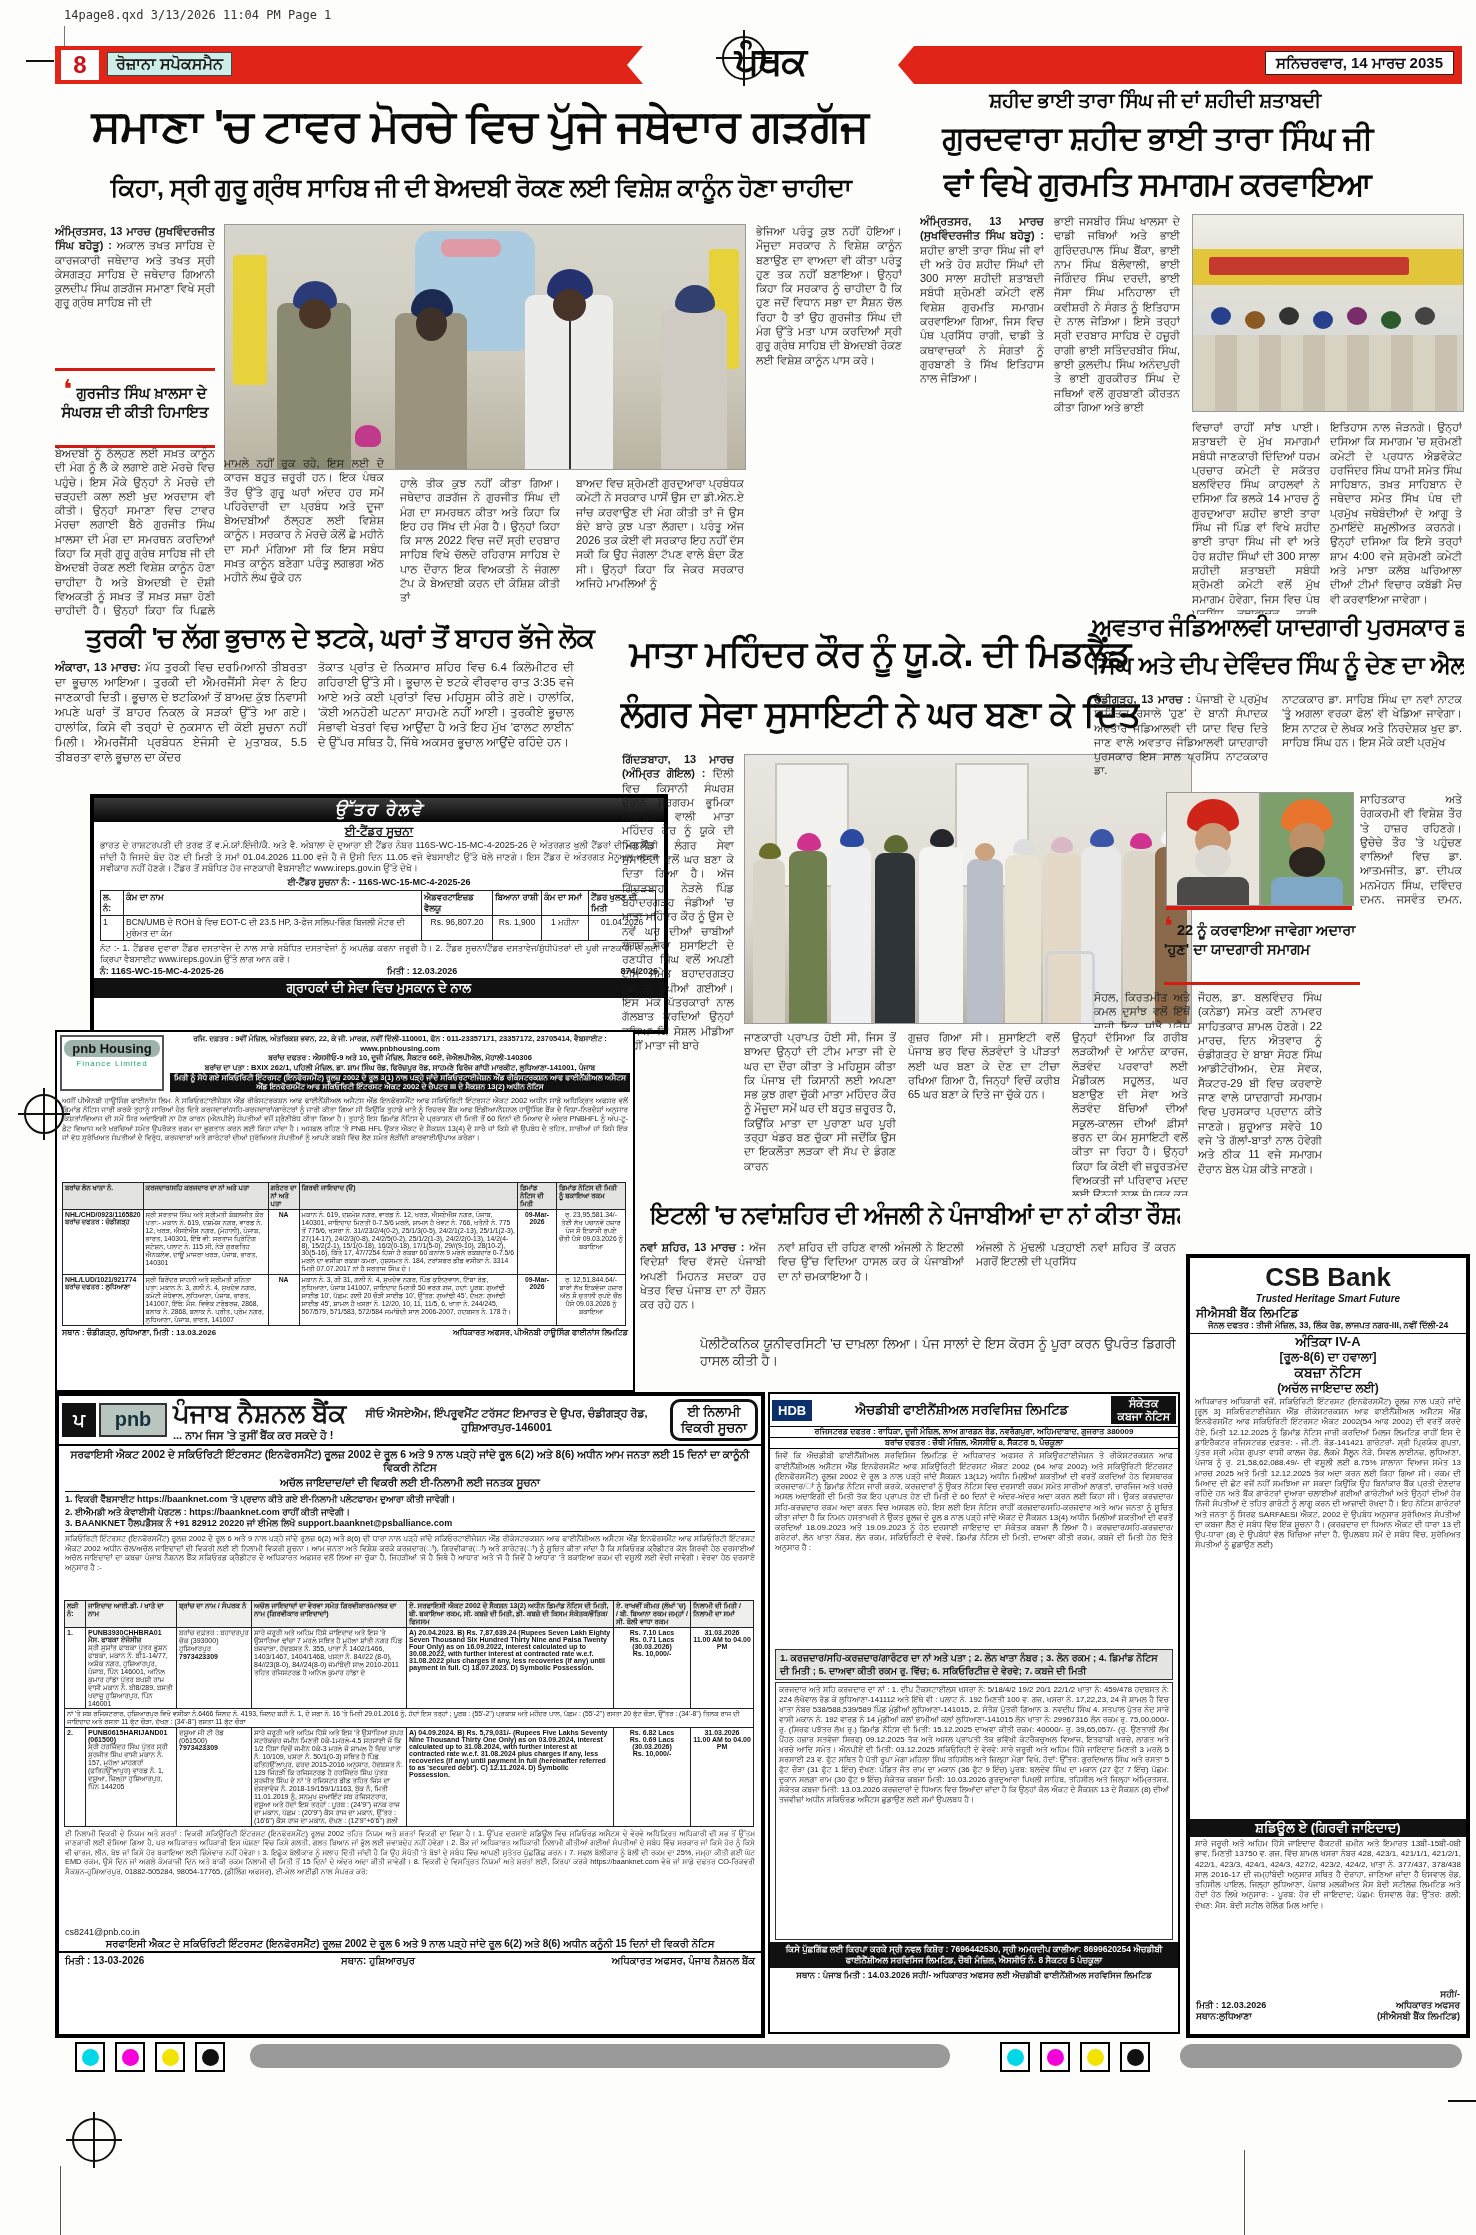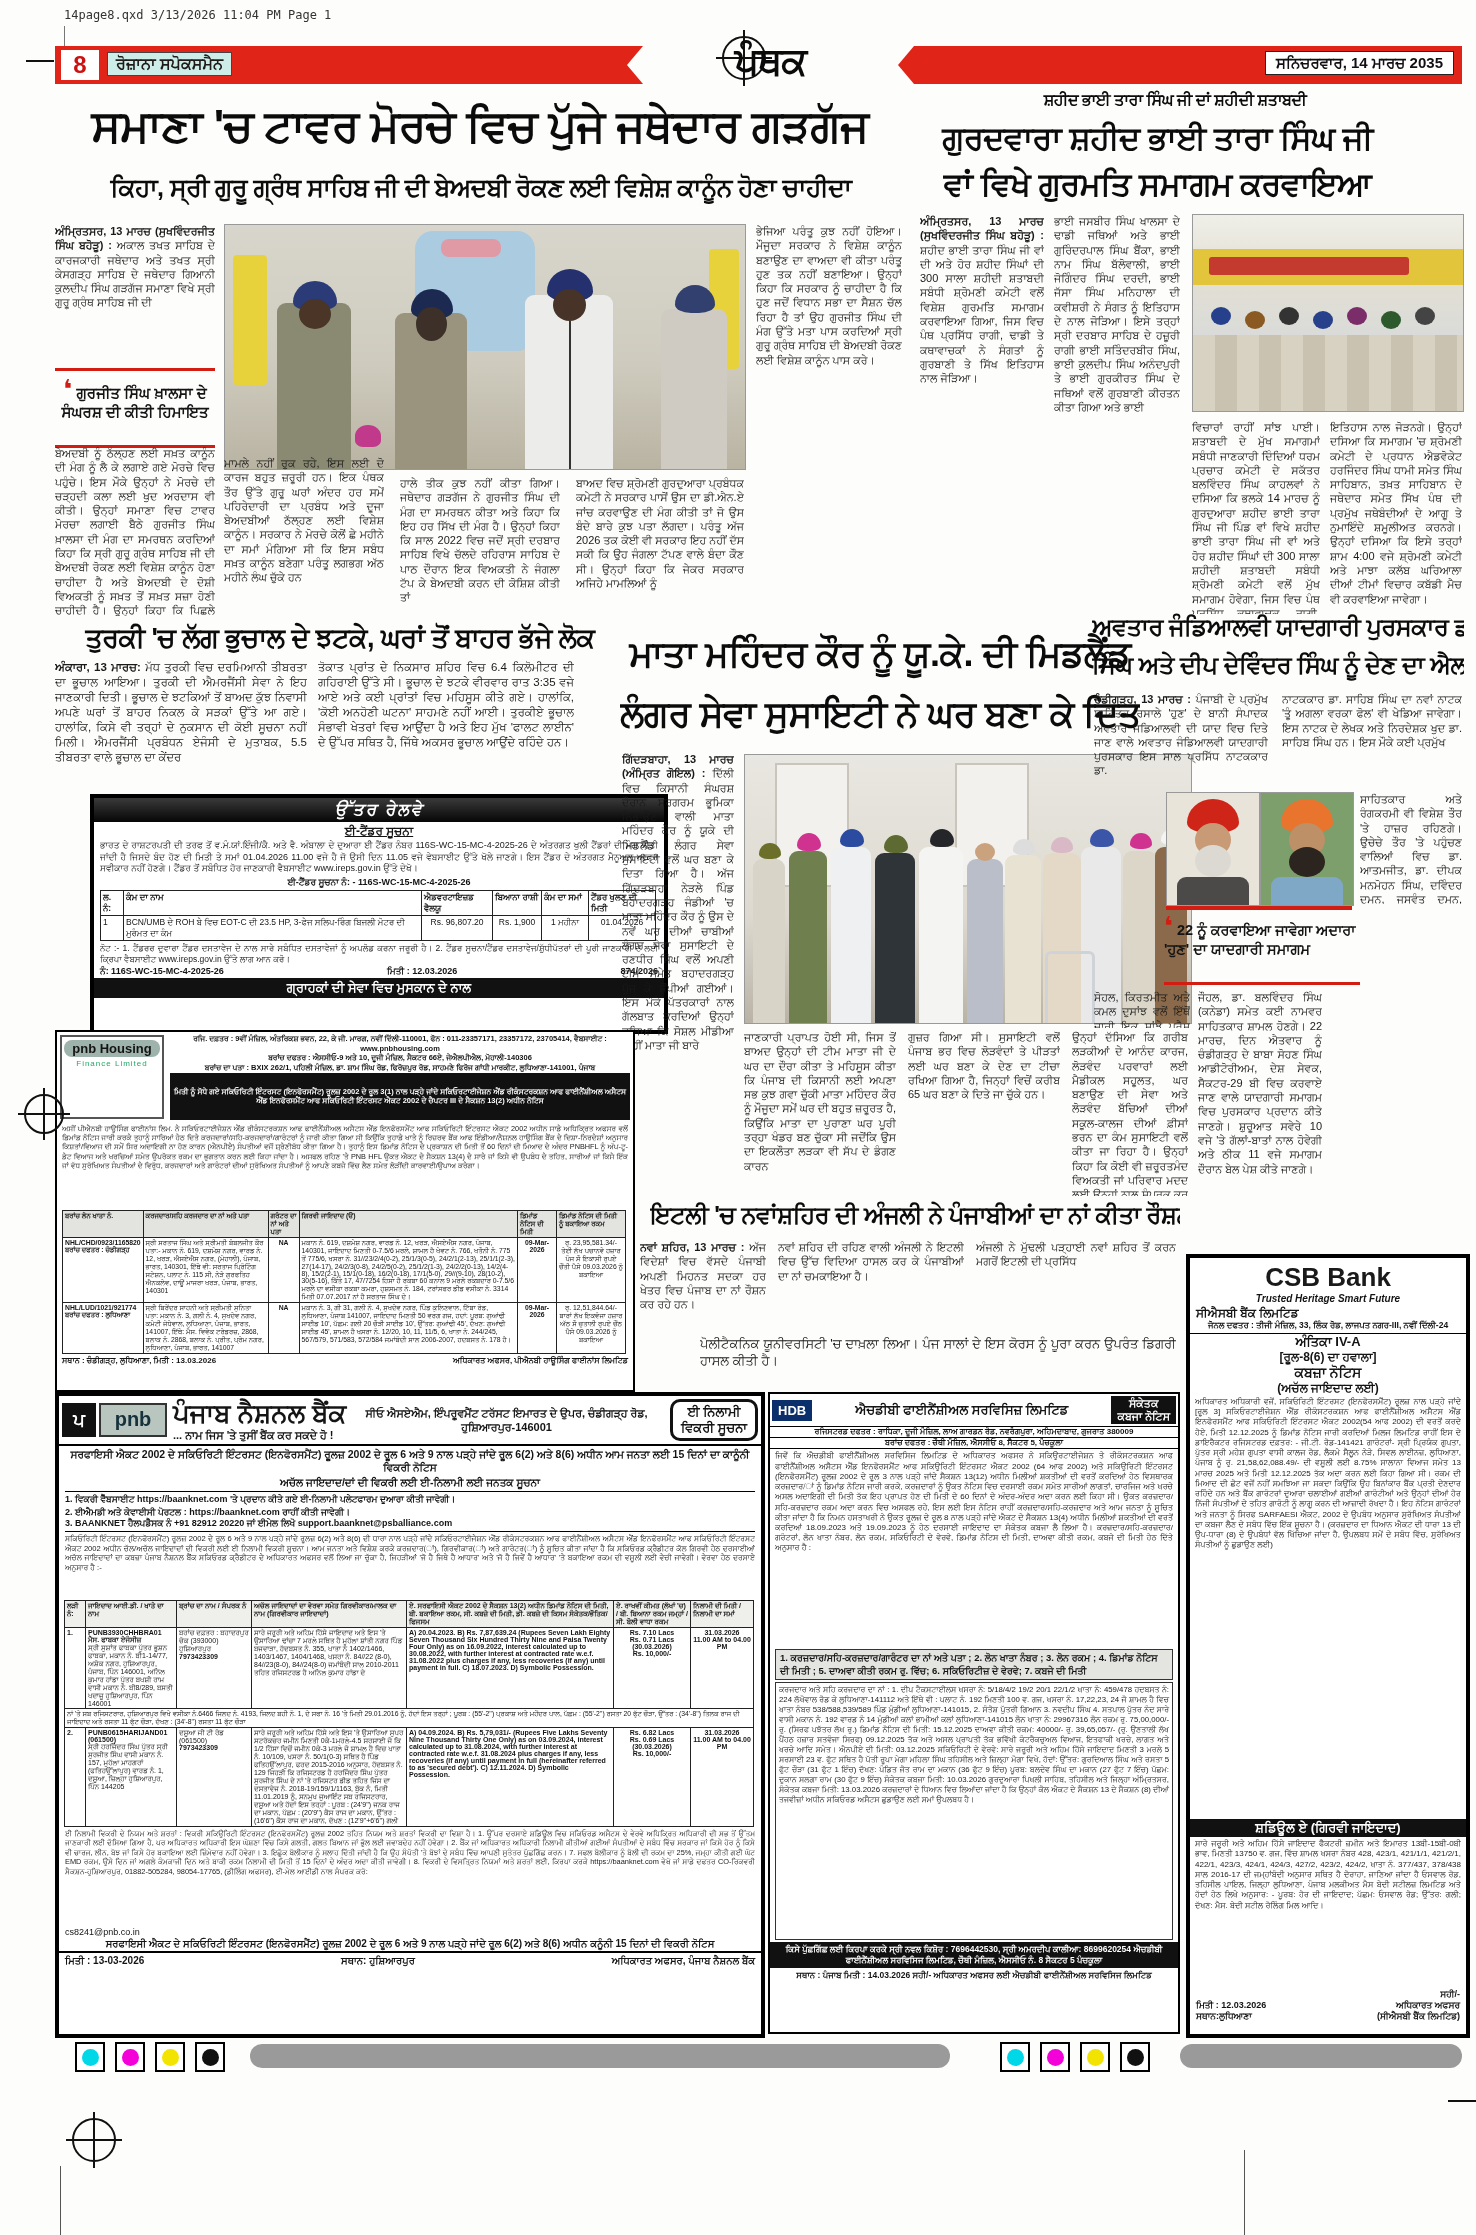--- a/index.html
+++ b/index.html
@@ -81,21 +81,21 @@
     <div class="fig" style="left:436px;top:84px;width:66px;height:160px;background:#cfcbc2;"></div>
     <div class="turb" style="left:450px;top:60px;width:40px;height:28px;background:#31406e;"></div>
     <div class="head" style="left:130px;top:200px;width:26px;height:22px;background:#c0398a;border-radius:50% 50% 30% 30%;"></div>
   </div>
 
   <div class="abs t" style="left:224px;top:456px;width:160px;height:140px;">ਮਾਮਲੇ ਨਹੀਂ ਰੁਕ ਰਹੇ, ਇਸ ਲਈ ਦੋ ਕਾਰਜ ਬਹੁਤ ਜ਼ਰੂਰੀ ਹਨ। ਇਕ ਪੰਥਕ ਤੌਰ ਉੱਤੇ ਗੁਰੂ ਘਰਾਂ ਅੰਦਰ ਹਰ ਸਮੇਂ ਪਹਿਰੇਦਾਰੀ ਦਾ ਪ੍ਰਬੰਧ ਅਤੇ ਦੂਜਾ ਬੇਅਦਬੀਆਂ ਠੱਲ੍ਹਣ ਲਈ ਵਿਸ਼ੇਸ਼ ਕਾਨੂੰਨ। ਸਰਕਾਰ ਨੇ ਮੋਰਚੇ ਕੋਲੋਂ ਛੇ ਮਹੀਨੇ ਦਾ ਸਮਾਂ ਮੰਗਿਆ ਸੀ ਕਿ ਇਸ ਸਬੰਧ ਸਖ਼ਤ ਕਾਨੂੰਨ ਬਣੇਗਾ ਪਰੰਤੂ ਲਗਭਗ ਅੱਠ ਮਹੀਨੇ ਲੰਘ ਚੁੱਕੇ ਹਨ</div>
   <div class="abs t" style="left:400px;top:476px;width:160px;height:140px;">ਹਾਲੇ ਤੀਕ ਕੁਝ ਨਹੀਂ ਕੀਤਾ ਗਿਆ। ਜਥੇਦਾਰ ਗੜਗੱਜ ਨੇ ਗੁਰਜੀਤ ਸਿੰਘ ਦੀ ਮੰਗ ਦਾ ਸਮਰਥਨ ਕੀਤਾ ਅਤੇ ਕਿਹਾ ਕਿ ਇਹ ਹਰ ਸਿੱਖ ਦੀ ਮੰਗ ਹੈ। ਉਨ੍ਹਾਂ ਕਿਹਾ ਕਿ ਸਾਲ 2022 ਵਿਚ ਜਦੋਂ ਸ੍ਰੀ ਦਰਬਾਰ ਸਾਹਿਬ ਵਿਖੇ ਚੱਲਦੇ ਰਹਿਰਾਸ ਸਾਹਿਬ ਦੇ ਪਾਠ ਦੌਰਾਨ ਇਕ ਵਿਅਕਤੀ ਨੇ ਜੰਗਲਾ ਟੱਪ ਕੇ ਬੇਅਦਬੀ ਕਰਨ ਦੀ ਕੋਸ਼ਿਸ਼ ਕੀਤੀ ਤਾਂ</div>
   <div class="abs t" style="left:576px;top:476px;width:168px;height:140px;">ਬਾਅਦ ਵਿਚ ਸ਼੍ਰੋਮਣੀ ਗੁਰਦੁਆਰਾ ਪ੍ਰਬੰਧਕ ਕਮੇਟੀ ਨੇ ਸਰਕਾਰ ਪਾਸੋਂ ਉਸ ਦਾ ਡੀ.ਐਨ.ਏ ਜਾਂਚ ਕਰਵਾਉਣ ਦੀ ਮੰਗ ਕੀਤੀ ਤਾਂ ਜੋ ਉਸ ਬੰਦੇ ਬਾਰੇ ਕੁਝ ਪਤਾ ਲੱਗਦਾ। ਪਰੰਤੂ ਅੱਜ 2026 ਤਕ ਕੋਈ ਵੀ ਸਰਕਾਰ ਇਹ ਨਹੀਂ ਦੱਸ ਸਕੀ ਕਿ ਉਹ ਜੰਗਲਾ ਟੱਪਣ ਵਾਲੇ ਬੰਦਾ ਕੌਣ ਸੀ। ਉਨ੍ਹਾਂ ਕਿਹਾ ਕਿ ਜੇਕਰ ਸਰਕਾਰ ਅਜਿਹੇ ਮਾਮਲਿਆਂ ਨੂੰ</div>
   <div class="abs t" style="left:756px;top:224px;width:146px;height:392px;">ਭੇਜਿਆ ਪਰੰਤੂ ਕੁਝ ਨਹੀਂ ਹੋਇਆ। ਮੌਜੂਦਾ ਸਰਕਾਰ ਨੇ ਵਿਸ਼ੇਸ਼ ਕਾਨੂੰਨ ਬਣਾਉਣ ਦਾ ਵਾਅਦਾ ਵੀ ਕੀਤਾ ਪਰੰਤੂ ਹੁਣ ਤਕ ਨਹੀਂ ਬਣਾਇਆ। ਉਨ੍ਹਾਂ ਕਿਹਾ ਕਿ ਸਰਕਾਰ ਨੂੰ ਚਾਹੀਦਾ ਹੈ ਕਿ ਹੁਣ ਜਦੋਂ ਵਿਧਾਨ ਸਭਾ ਦਾ ਸੈਸ਼ਨ ਚੱਲ ਰਿਹਾ ਹੈ ਤਾਂ ਉਹ ਗੁਰਜੀਤ ਸਿੰਘ ਦੀ ਮੰਗ ਉੱਤੇ ਮਤਾ ਪਾਸ ਕਰਦਿਆਂ ਸ੍ਰੀ ਗੁਰੂ ਗ੍ਰੰਥ ਸਾਹਿਬ ਦੀ ਬੇਅਦਬੀ ਰੋਕਣ ਲਈ ਵਿਸ਼ੇਸ਼ ਕਾਨੂੰਨ ਪਾਸ ਕਰੇ।</div>
 
-  <div class="abs hl" style="left:940px;top:88px;width:470px;height:26px;font-size:16px;line-height:24px;">ਸ਼ਹੀਦ ਭਾਈ ਤਾਰਾ ਸਿੰਘ ਜੀ ਦਾਂ ਸ਼ਹੀਦੀ ਸ਼ਤਾਬਦੀ</div>
+  <div class="abs hl" style="left:920px;top:88px;width:470px;height:26px;font-size:20px;line-height:24px;">ਸ਼ਹੀਦ ਭਾਈ ਤਾਰਾ ਸਿੰਘ ਜੀ ਦਾਂ ਸ਼ਹੀਦੀ ਸ਼ਤਾਬਦੀ</div>
   <div class="abs hl" style="left:900px;top:116px;width:515px;height:46px;font-size:32px;line-height:44px;">ਗੁਰਦਵਾਰਾ ਸ਼ਹੀਦ ਭਾਈ ਤਾਰਾ ਸਿੰਘ ਜੀ</div>
   <div class="abs hl" style="left:900px;top:162px;width:515px;height:46px;font-size:32px;line-height:44px;">ਵਾਂ ਵਿਖੇ ਗੁਰਮਤਿ ਸਮਾਗਮ ਕਰਵਾਇਆ</div>
 
   <div class="abs ph" style="left:1192px;top:214px;width:270px;height:196px;background:linear-gradient(180deg,#efefe9 0%,#e3dfd2 30%,#cfd7e2 100%);border:1px solid #999;">
     <div class="abs" style="left:0;top:34px;width:100%;height:36px;background:#e3c53b;"></div>
     <div class="abs" style="left:16px;top:42px;width:200px;height:18px;background:#c43a2e;border-radius:3px;"></div>
     <div class="head" style="left:18px;top:92px;width:20px;height:18px;background:#27408b;"></div>
     <div class="head" style="left:52px;top:96px;width:20px;height:18px;background:#8a5a22;"></div>
     <div class="head" style="left:86px;top:92px;width:20px;height:18px;background:#333;"></div>
     <div class="head" style="left:120px;top:96px;width:20px;height:18px;background:#27408b;"></div>
@@ -234,21 +234,21 @@
   <div class="abs notice" style="left:55px;top:1030px;width:576px;height:358px;border-width:2px;">
     <div style="display:flex;">
       <div style="width:96px;border:2px solid #555;margin:3px;padding:3px 2px;text-align:center;">
         <div style="font-weight:900;font-size:13px;background:#9fb3ad;border-radius:8px;padding:1px 2px;">pnb Housing</div>
         <div style="font-size:8px;color:#2a6;letter-spacing:1px;margin-top:2px;">Finance Limited</div>
       </div>
       <div style="flex:1;padding:2px 3px;">
         <div style="font-size:7.5px;text-align:center;font-weight:bold;">ਰਜਿ. ਦਫ਼ਤਰ : 9ਵੀਂ ਮੰਜ਼ਿਲ, ਅੰਤਰਿਕਸ਼ ਭਵਨ, 22, ਕੇ ਜੀ. ਮਾਰਗ, ਨਵੀਂ ਦਿੱਲੀ-110001, ਫੋਨ : 011-23357171, 23357172, 23705414, ਵੈਬਸਾਈਟ : www.pnbhousing.com</div>
         <div style="font-size:7.5px;text-align:center;font-weight:bold;">ਬਰਾਂਚ ਦਫਤਰ : ਐਸਸੀਓ-9 ਅਤੇ 10, ਦੂਜੀ ਮੰਜ਼ਿਲ, ਸੈਕਟਰ 66ਏ, ਜੇਐਲਪੀਐਲ, ਮੋਹਾਲੀ-140306</div>
         <div style="font-size:7.5px;text-align:center;font-weight:bold;">ਬਰਾਂਚ ਦਾ ਪਤਾ : BXIX 262/1, ਪਹਿਲੀ ਮੰਜ਼ਿਲ, ਡਾ. ਸ਼ਾਮ ਸਿੰਘ ਰੋਡ, ਫਿਰੋਜ਼ਪੁਰ ਰੋਡ, ਸਾਹਮਣੇ ਫਿਰੋਜ ਗਾਂਧੀ ਮਾਰਕੀਟ, ਲੁਧਿਆਣਾ-141001, ਪੰਜਾਬ</div>
-        <div class="bar" style="font-size:7.5px;padding:14px 2px;line-height:1.25;">ਮਿਤੀ ਨੂੰ ਸੋਧੇ ਗਏ ਸਕਿਓਰਿਟੀ ਇੰਟਰਸਟ (ਇਨਫੋਰਸਮੈਂਟ) ਰੂਲਜ਼ 2002 ਦੇ ਰੂਲ 3(1) ਨਾਲ ਪੜ੍ਹੇ ਜਾਂਦੇ ਸਕਿਓਰਟਾਈਜੇਸ਼ਨ ਐਂਡ ਰੀਕੰਸਟਰਕਸ਼ਨ ਆਫ ਫਾਈਨੈਂਸ਼ੀਅਲ ਅਸੈਟਸ ਐਂਡ ਇਨਫੋਰਸਮੈਂਟ ਆਫ ਸਕਿਓਰਿਟੀ ਇੰਟਰਸਟ ਐਕਟ 2002 ਦੇ ਚੈਪਟਰ III ਦੇ ਸੈਕਸ਼ਨ 13(2) ਅਧੀਨ ਨੋਟਿਸ</div>
+        <div class="bar" style="font-size:7.5px;padding:0 2px;line-height:1.25;">ਮਿਤੀ ਨੂੰ ਸੋਧੇ ਗਏ ਸਕਿਓਰਿਟੀ ਇੰਟਰਸਟ (ਇਨਫੋਰਸਮੈਂਟ) ਰੂਲਜ਼ 2002 ਦੇ ਰੂਲ 3(1) ਨਾਲ ਪੜ੍ਹੇ ਜਾਂਦੇ ਸਕਿਓਰਟਾਈਜੇਸ਼ਨ ਐਂਡ ਰੀਕੰਸਟਰਕਸ਼ਨ ਆਫ ਫਾਈਨੈਂਸ਼ੀਅਲ ਅਸੈਟਸ ਐਂਡ ਇਨਫੋਰਸਮੈਂਟ ਆਫ ਸਕਿਓਰਿਟੀ ਇੰਟਰਸਟ ਐਕਟ 2002 ਦੇ ਚੈਪਟਰ III ਦੇ ਸੈਕਸ਼ਨ 13(2) ਅਧੀਨ ਨੋਟਿਸ</div>
       </div>
     </div>
     <div class="tt" style="margin:2px 5px;font-size:7.3px;line-height:1.28;height:84px;">ਅਸੀਂ ਪੀਐਨਬੀ ਹਾਊਸਿੰਗ ਫਾਈਨਾਂਸ ਲਿਮ. ਨੇ ਸਕਿਓਰਟਾਈਜੇਸ਼ਨ ਐਂਡ ਰੀਕੰਸਟਰਕਸ਼ਨ ਆਫ ਫਾਈਨੈਂਸ਼ੀਅਲ ਅਸੈਟਸ ਐਂਡ ਇਨਫੋਰਸਮੈਂਟ ਆਫ ਸਕਿਓਰਿਟੀ ਇੰਟਰਸਟ ਐਕਟ 2002 ਅਧੀਨ ਸਾਡੇ ਅਧਿਕ੍ਰਿਤ ਅਫਸਰ ਵਲੋਂ ਡਿਮਾਂਡ ਨੋਟਿਸ ਜਾਰੀ ਕਰਕੇ ਤੁਹਾਨੂੰ ਸਾਰਿਆਂ ਹੇਠ ਦਿਤੇ ਕਰਜਦਾਰਾਂ/ਸਹਿ-ਕਰਜਦਾਰਾਂ/ਗਾਰੰਟਰਾਂ ਨੂੰ ਜਾਰੀ ਕੀਤਾ ਗਿਆ ਸੀ ਕਿਉਂਕਿ ਤੁਹਾਡੇ ਖਾਤੇ ਨੂੰ ਰਿਜ਼ਰਵ ਬੈਂਕ ਆਫ ਇੰਡੀਆ/ਨੈਸ਼ਨਲ ਹਾਊਸਿੰਗ ਬੈਂਕ ਦੇ ਦਿਸ਼ਾ-ਨਿਰਦੇਸ਼ਾਂ ਅਨੁਸਾਰ ਕਿਸ਼ਤਾਂ/ਵਿਆਜ ਦੀ ਸਮੇਂ ਸਿਰ ਅਦਾਇਗੀ ਨਾ ਹੋਣ ਕਾਰਨ (ਐਨਪੀਏ) ਸੰਪਤੀਆਂ ਵਜੋਂ ਸ਼੍ਰੇਣੀਬੱਧ ਕੀਤਾ ਗਿਆ ਹੈ। ਤੁਹਾਨੂੰ ਇਸ ਡਿਮਾਂਡ ਨੋਟਿਸ ਦੇ ਪ੍ਰਕਾਸ਼ਨ ਦੀ ਮਿਤੀ ਤੋਂ 60 ਦਿਨਾਂ ਦੀ ਮਿਆਦ ਦੇ ਅੰਦਰ PNBHFL ਨੂੰ ਅੱਪ-ਟੂ-ਡੇਟ ਵਿਆਜ ਅਤੇ ਖਰਚਿਆਂ ਸਮੇਤ ਉਪਰੋਕਤ ਰਕਮ ਦਾ ਭੁਗਤਾਨ ਕਰਨ ਲਈ ਕਿਹਾ ਜਾਂਦਾ ਹੈ। ਅਸਫਲ ਰਹਿਣ 'ਤੇ PNB HFL ਉਕਤ ਐਕਟ ਦੇ ਸੈਕਸ਼ਨ 13(4) ਦੇ ਸਾਰੇ ਜਾਂ ਕਿਸੇ ਵੀ ਉਪਬੰਧ ਦੇ ਤਹਿਤ, ਸਾਰੀਆਂ ਜਾਂ ਕਿਸੇ ਇੱਕ ਜਾਂ ਵੱਧ ਸੁਰੱਖਿਅਤ ਸੰਪਤੀਆਂ ਦੇ ਵਿਰੁੱਧ, ਕਰਜਦਾਰਾਂ ਅਤੇ ਗਾਰੰਟਰਾਂ ਦੀਆਂ ਸੁਰੱਖਿਅਤ ਸੰਪਤੀਆਂ ਨੂੰ ਆਪਣੇ ਕਬਜੇ ਵਿੱਚ ਲੈਣ ਸਮੇਤ ਲੋੜੀਂਦੀ ਕਾਰਵਾਈ/ਉਪਾਅ ਕਰੇਗਾ।</div>
     <table class="nt" style="width:564px;margin:0 5px;font-size:6.8px;">
       <tbody>
           <tr style="background:#e3e3e0;">
         <th style="width:54px;">ਬਰਾਂਚ ਲੋਨ ਖਾਤਾ ਨੰ.</th>
         <th style="width:120px;">ਕਰਜਦਾਰ/ਸਹਿ ਕਰਜਦਾਰ ਦਾ ਨਾਂ ਅਤੇ ਪਤਾ</th>
         <th style="width:26px;">ਗਰੰਟਰ ਦਾ ਨਾਂ ਅਤੇ ਪਤਾ</th>
         <th>ਗਿਰਵੀ ਜਾਇਦਾਦ (ੳ)</th>

